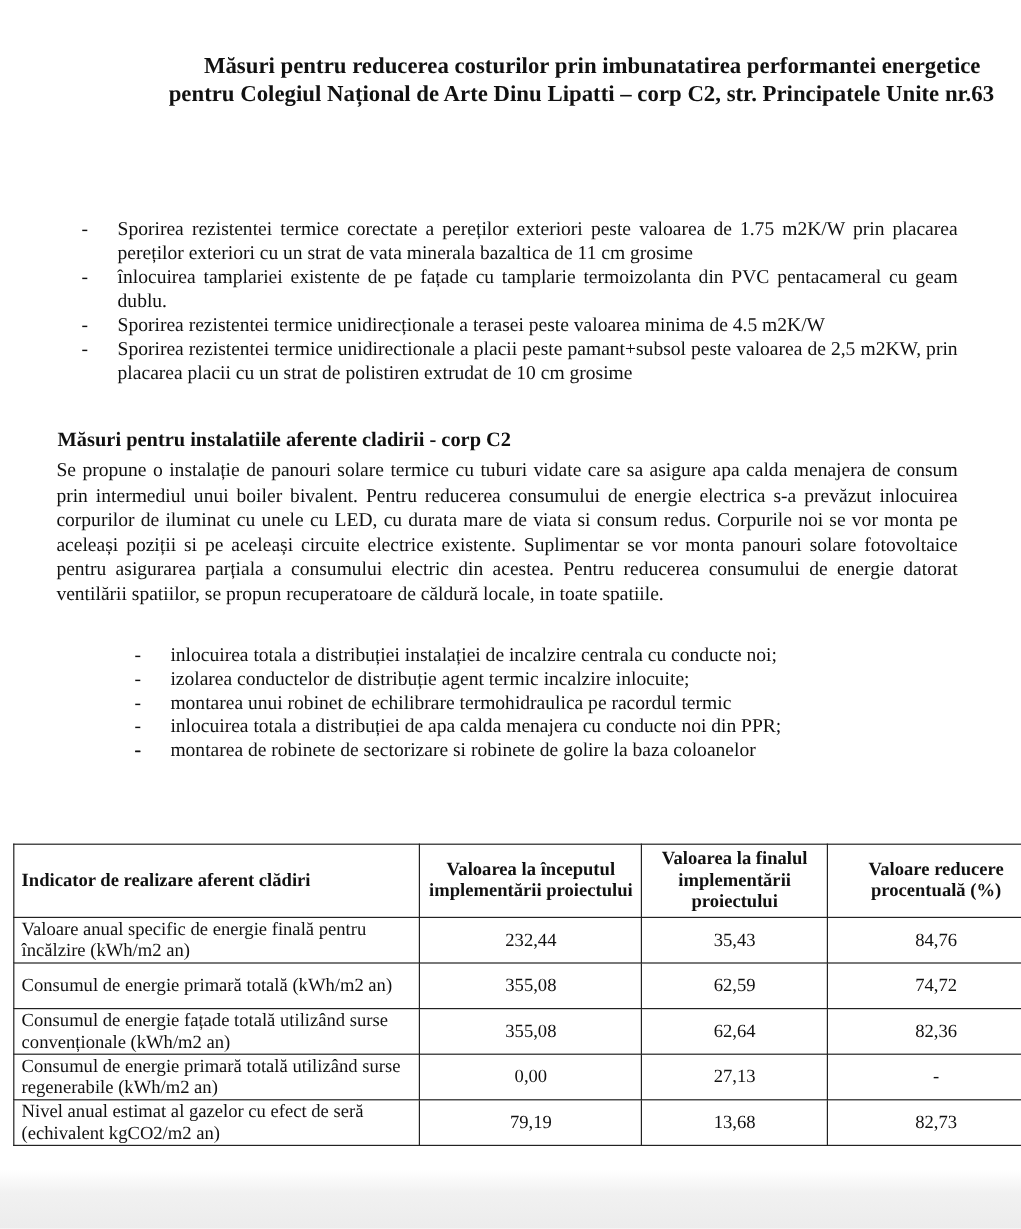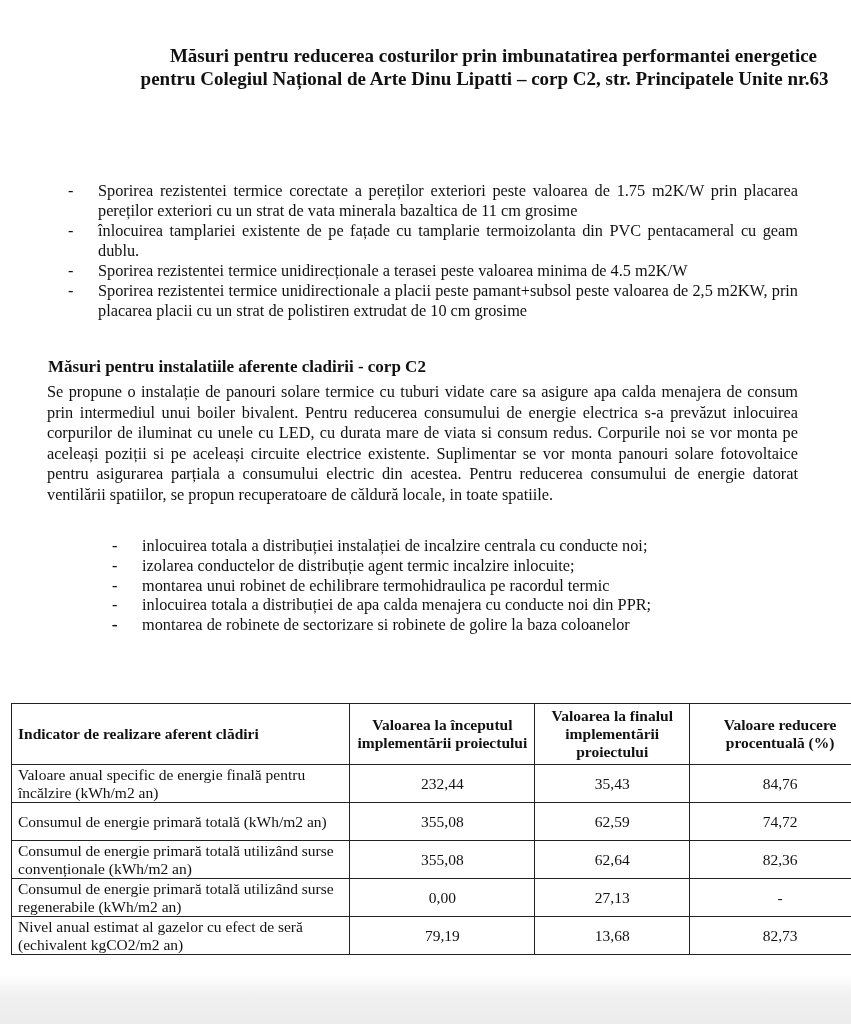--- a/index.html
+++ b/index.html
@@ -107,21 +107,21 @@
         <td class="cn">35,43</td>
         <td class="cn">84,76</td>
       </tr>
       <tr>
         <td class="c0">Consumul de energie primară totală (kWh/m2 an)</td>
         <td class="cn">355,08</td>
         <td class="cn">62,59</td>
         <td class="cn">74,72</td>
       </tr>
       <tr>
-        <td class="c0">Consumul de energie primară totală utilizând surse convenționale (kWh/m2 an)</td>
+        <td class="c0">Consumul de energie fațade totală utilizând surse convenționale (kWh/m2 an)</td>
         <td class="cn">355,08</td>
         <td class="cn">62,64</td>
         <td class="cn">82,36</td>
       </tr>
       <tr>
         <td class="c0">Consumul de energie primară totală utilizând surse regenerabile (kWh/m2 an)</td>
         <td class="cn">0,00</td>
         <td class="cn">27,13</td>
         <td class="cn">-</td>
       </tr>

